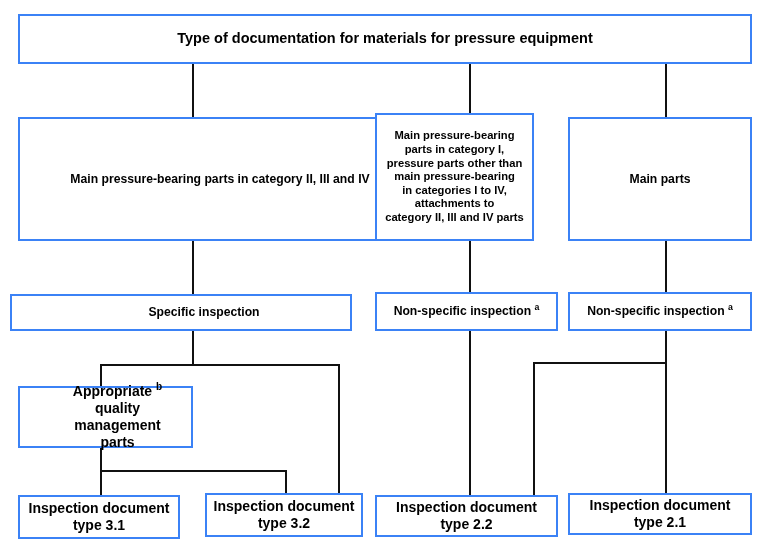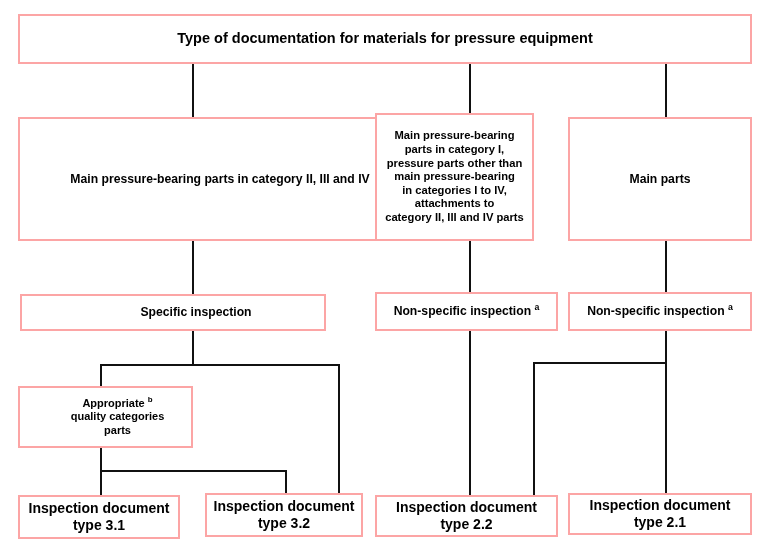--- a/index.html
+++ b/index.html
@@ -11,42 +11,42 @@
     position: relative;
     width: 772px;
     height: 558px;
     background: #ffffff;
     font-family: "Liberation Sans", sans-serif;
     overflow: hidden;
   }
   .node {
     position: absolute;
     box-sizing: border-box;
-    border: 2px solid #fca5a5;
+    border: 2px solid #3b82f6;
     background: #ffffff;
     display: flex;
     align-items: center;
     justify-content: center;
     text-align: center;
     font-weight: bold;
     color: #000000;
     z-index: 2;
   }
   .node .txt {
     display: block;
     width: 100%;
     padding: 0 6px;
     line-height: 1.22;
     white-space: pre-line;
   }
   .node.title   { font-size: 14.5px; }
   .node.lvl2    { font-size: 12.2px; }
   .node.lvl2sm  { font-size: 11.2px; }
   .node.lvl3    { font-size: 12.2px; }
-  .node.qms     { font-size: 11px; padding-left: 24px; }
+  .node.qms     { font-size: 14px; padding-left: 24px; }
   .node.doc     { font-size: 14px; }
 
   sup {
     font-size: 0.72em;
     vertical-align: super;
     line-height: 0;
   }
 
   .conn {
     position: absolute;
@@ -84,21 +84,21 @@
   </div>
 
   <div class="node lvl2" style="left:568px; top:117px; width:184px; height:124px;">
     <span class="txt">Main parts</span>
   </div>
 
   <div class="conn vline" style="left:192px; top:241px; height:53px;"></div>
   <div class="conn vline" style="left:469px; top:241px; height:53px;"></div>
   <div class="conn vline" style="left:665px; top:241px; height:53px;"></div>
 
-  <div class="node lvl3" style="left:20px; top:294px; width:306px; height:37px;padding-left:46px;">
+  <div class="node lvl3" style="left:10px; top:294px; width:342px; height:37px;padding-left:46px;">
     <span class="txt">Specific inspection</span>
   </div>
 
   <div class="node lvl3" style="left:375px; top:292px; width:183px; height:39px;">
     <span class="txt"><span>Non-specific inspection</span>&nbsp;<sup>a</sup></span>
   </div>
 
   <div class="node lvl3" style="left:568px; top:292px; width:184px; height:39px;">
     <span class="txt"><span>Non-specific inspection</span>&nbsp;<sup>a</sup></span>
   </div>
@@ -110,21 +110,21 @@
 
   <div class="conn vline" style="left:469px; top:331px; height:164px;"></div>
 
   <div class="conn vline" style="left:665px; top:331px; height:33px;"></div>
   <div class="conn hline" style="left:533px; top:362px; width:134px;"></div>
   <div class="conn vline" style="left:533px; top:362px; height:133px;"></div>
 
   <div class="conn vline" style="left:665px; top:331px; height:164px;"></div>
 
   <div class="node qms" style="left:18px; top:386px; width:175px; height:62px;">
-    <span class="txt"><span>Appropriate</span>&nbsp;<sup>b</sup><br><span>quality categories</span><br><span>parts</span></span>
+    <span class="txt"><span>Appropriate</span>&nbsp;<sup>b</sup><br><span>quality management</span><br><span>parts</span></span>
   </div>
 
   <div class="conn vline" style="left:100px; top:448px; height:24px;"></div>
   <div class="conn hline" style="left:100px; top:470px; width:187px;"></div>
   <div class="conn vline" style="left:100px; top:470px; height:25px;"></div>
   <div class="conn vline" style="left:285px; top:470px; height:25px;"></div>
 
   <div class="node doc" style="left:18px; top:495px; width:162px; height:44px;">
     <span class="txt">Inspection document
 type 3.1</span>

